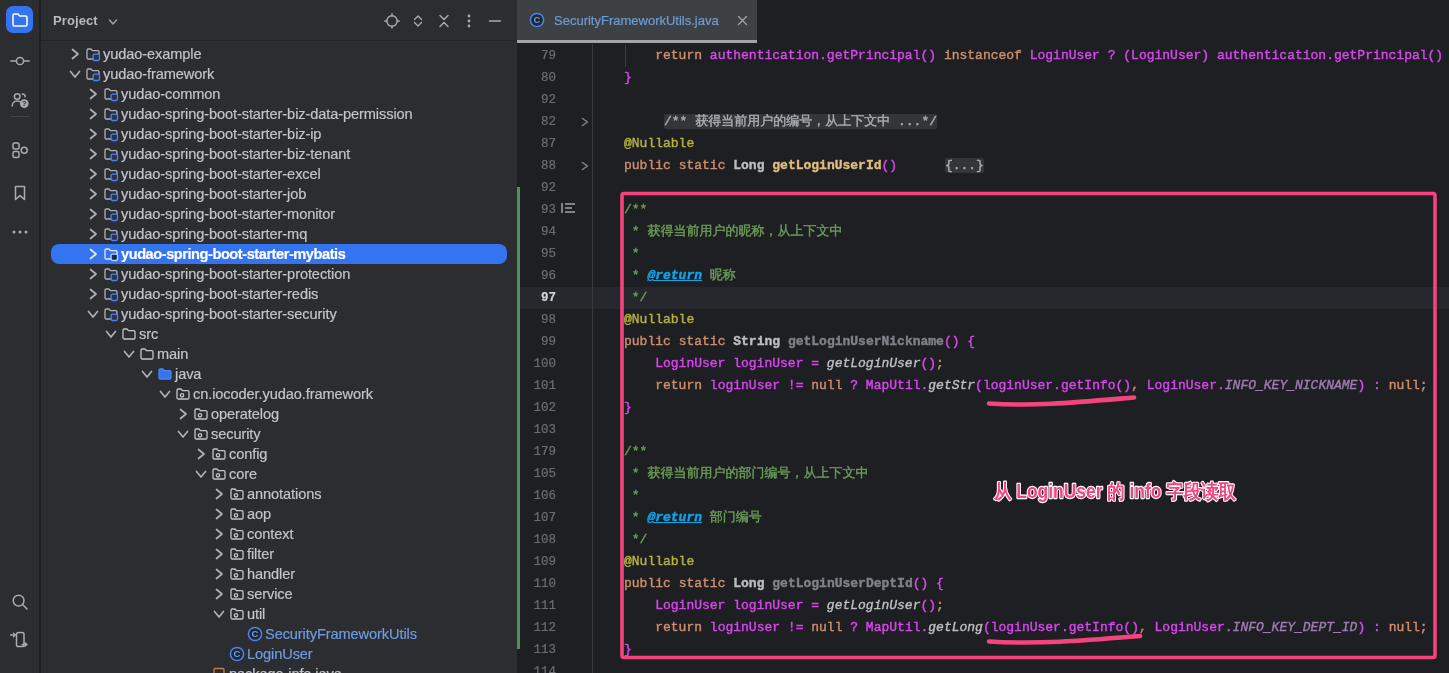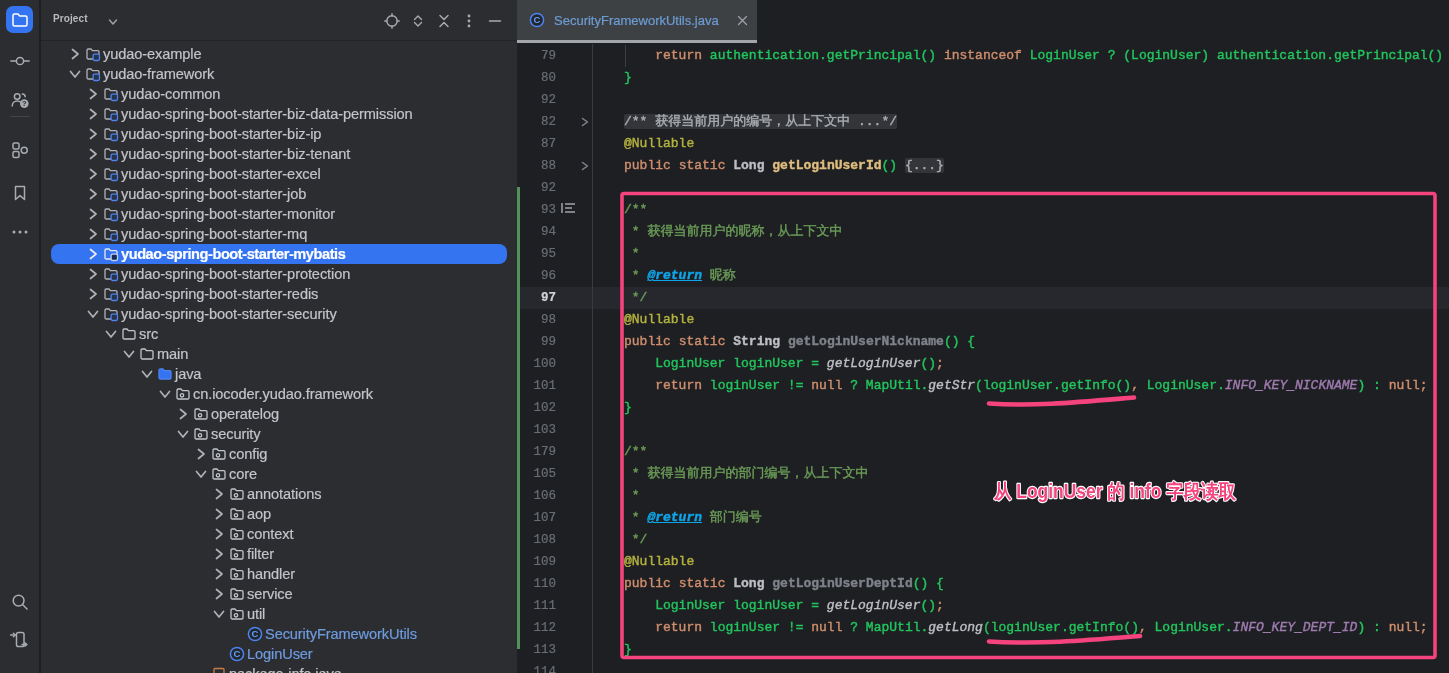--- a/index.html
+++ b/index.html
@@ -1,37 +1,37 @@
 <!DOCTYPE html>
 <html><head><meta charset="utf-8"><style>
 * { margin:0; padding:0; box-sizing:border-box; }
 html,body { width:1449px; height:673px; overflow:hidden; background:#1E1F22; font-family:"Liberation Sans",sans-serif; }
 #toolbar { position:absolute; left:0; top:0; width:40px; height:673px; background:#2B2D30; border-right:1px solid #1E1F22; }
 #treepanel { position:absolute; left:41px; top:0; width:476px; height:673px; background:#2B2D30; }
 #phead { position:absolute; left:0; top:0; width:476px; height:41px; border-bottom:1px solid #222427; }
-#ptitle { position:absolute; left:12px; top:13px; font-size:10px; font-weight:bold; color:#B8BABE; letter-spacing:0.1px }
+#ptitle { position:absolute; left:12px; top:13px; font-size:13px; font-weight:bold; color:#B8BABE; letter-spacing:0.1px }
 .trow { position:absolute; height:20px; line-height:20px; font-size:14.6px; letter-spacing:-0.1px; color:#C2C4CA; white-space:nowrap; -webkit-text-stroke:0.2px currentColor; }
 .tsel { color:#FFFFFF; font-weight:bold; letter-spacing:-0.45px; }
 .topen { color:#6E9BDF; }
 .selrow { position:absolute; left:10px; width:456px; height:20px; background:#3574F0; border-radius:8px; }
 #editor { position:absolute; left:517px; top:0; width:932px; height:673px; background:#1E1F22; }
 #tab { position:absolute; left:0; top:0; width:240px; height:40px; background:#3E4144; }
 #tab:after { content:""; position:absolute; left:0; top:40px; width:240px; height:2.5px; background:#A2A5AA; }
 #tablabel { position:absolute; left:37px; top:13px; font-size:13px; color:#6C9CD4; -webkit-text-stroke:0.2px currentColor; }
 .ln { position:absolute; width:39px; left:0; text-align:right; font-family:"Liberation Mono",monospace; font-size:12.5px; height:22px; line-height:22px; color:#696E76; -webkit-text-stroke:0.2px currentColor; }
 .ln.cur { color:#D2D4D9; font-weight:bold; }
 #gut { position:absolute; left:517px; top:0; width:120px; height:673px; }
 .cl { position:absolute; left:107px; height:22px; line-height:22px; font-family:"Liberation Mono",monospace; font-size:13px; white-space:pre; color:#BCBEC4; -webkit-text-stroke:0.4px currentColor; }
 #codewrap { position:absolute; left:517px; top:0; width:932px; height:673px; }
-.k { color:#CF8E6D; } .d { color:#22c55e; } .a { color:#B4B13F; } .c { color:#6A9B57; }
+.k { color:#CF8E6D; } .d { color:#d946ef; } .a { color:#B4B13F; } .c { color:#6A9B57; }
 .m { color:#DFBD7E; font-weight:bold; } .g { color:#7E828A; font-weight:bold; }
 .b { font-weight:bold; }
 .i { font-style:italic; color:#BCBEC4; } .p { color:#9E7BB0; font-style:italic; }
 .ct { color:#0ea5e9; font-weight:bold; font-style:italic; text-decoration:underline; }
-.fold { background:#333539; color:#A9ADB3; border-radius:2px; }
+.fold { background:#333539; color:#A9ADB3; border-radius:2px;margin-left:40px; }
 #curline { position:absolute; left:517px; top:287px; width:932px; height:22px; background:#26282E; }
 #gutline { position:absolute; left:592px; top:44px; width:1px; height:629px; background:#393B40; }
 #greenbar { position:absolute; left:517px; top:187px; width:3px; height:462px; background:#549159; }
 #indent79 { position:absolute; left:625px; top:45px; width:1px; height:22px; background:#3B3E43; }
 </style></head>
 <body>
 <div id="editor"></div>
 <div id="curline"></div>
 <div id="gutline"></div>
 <div id="indent79"></div>

